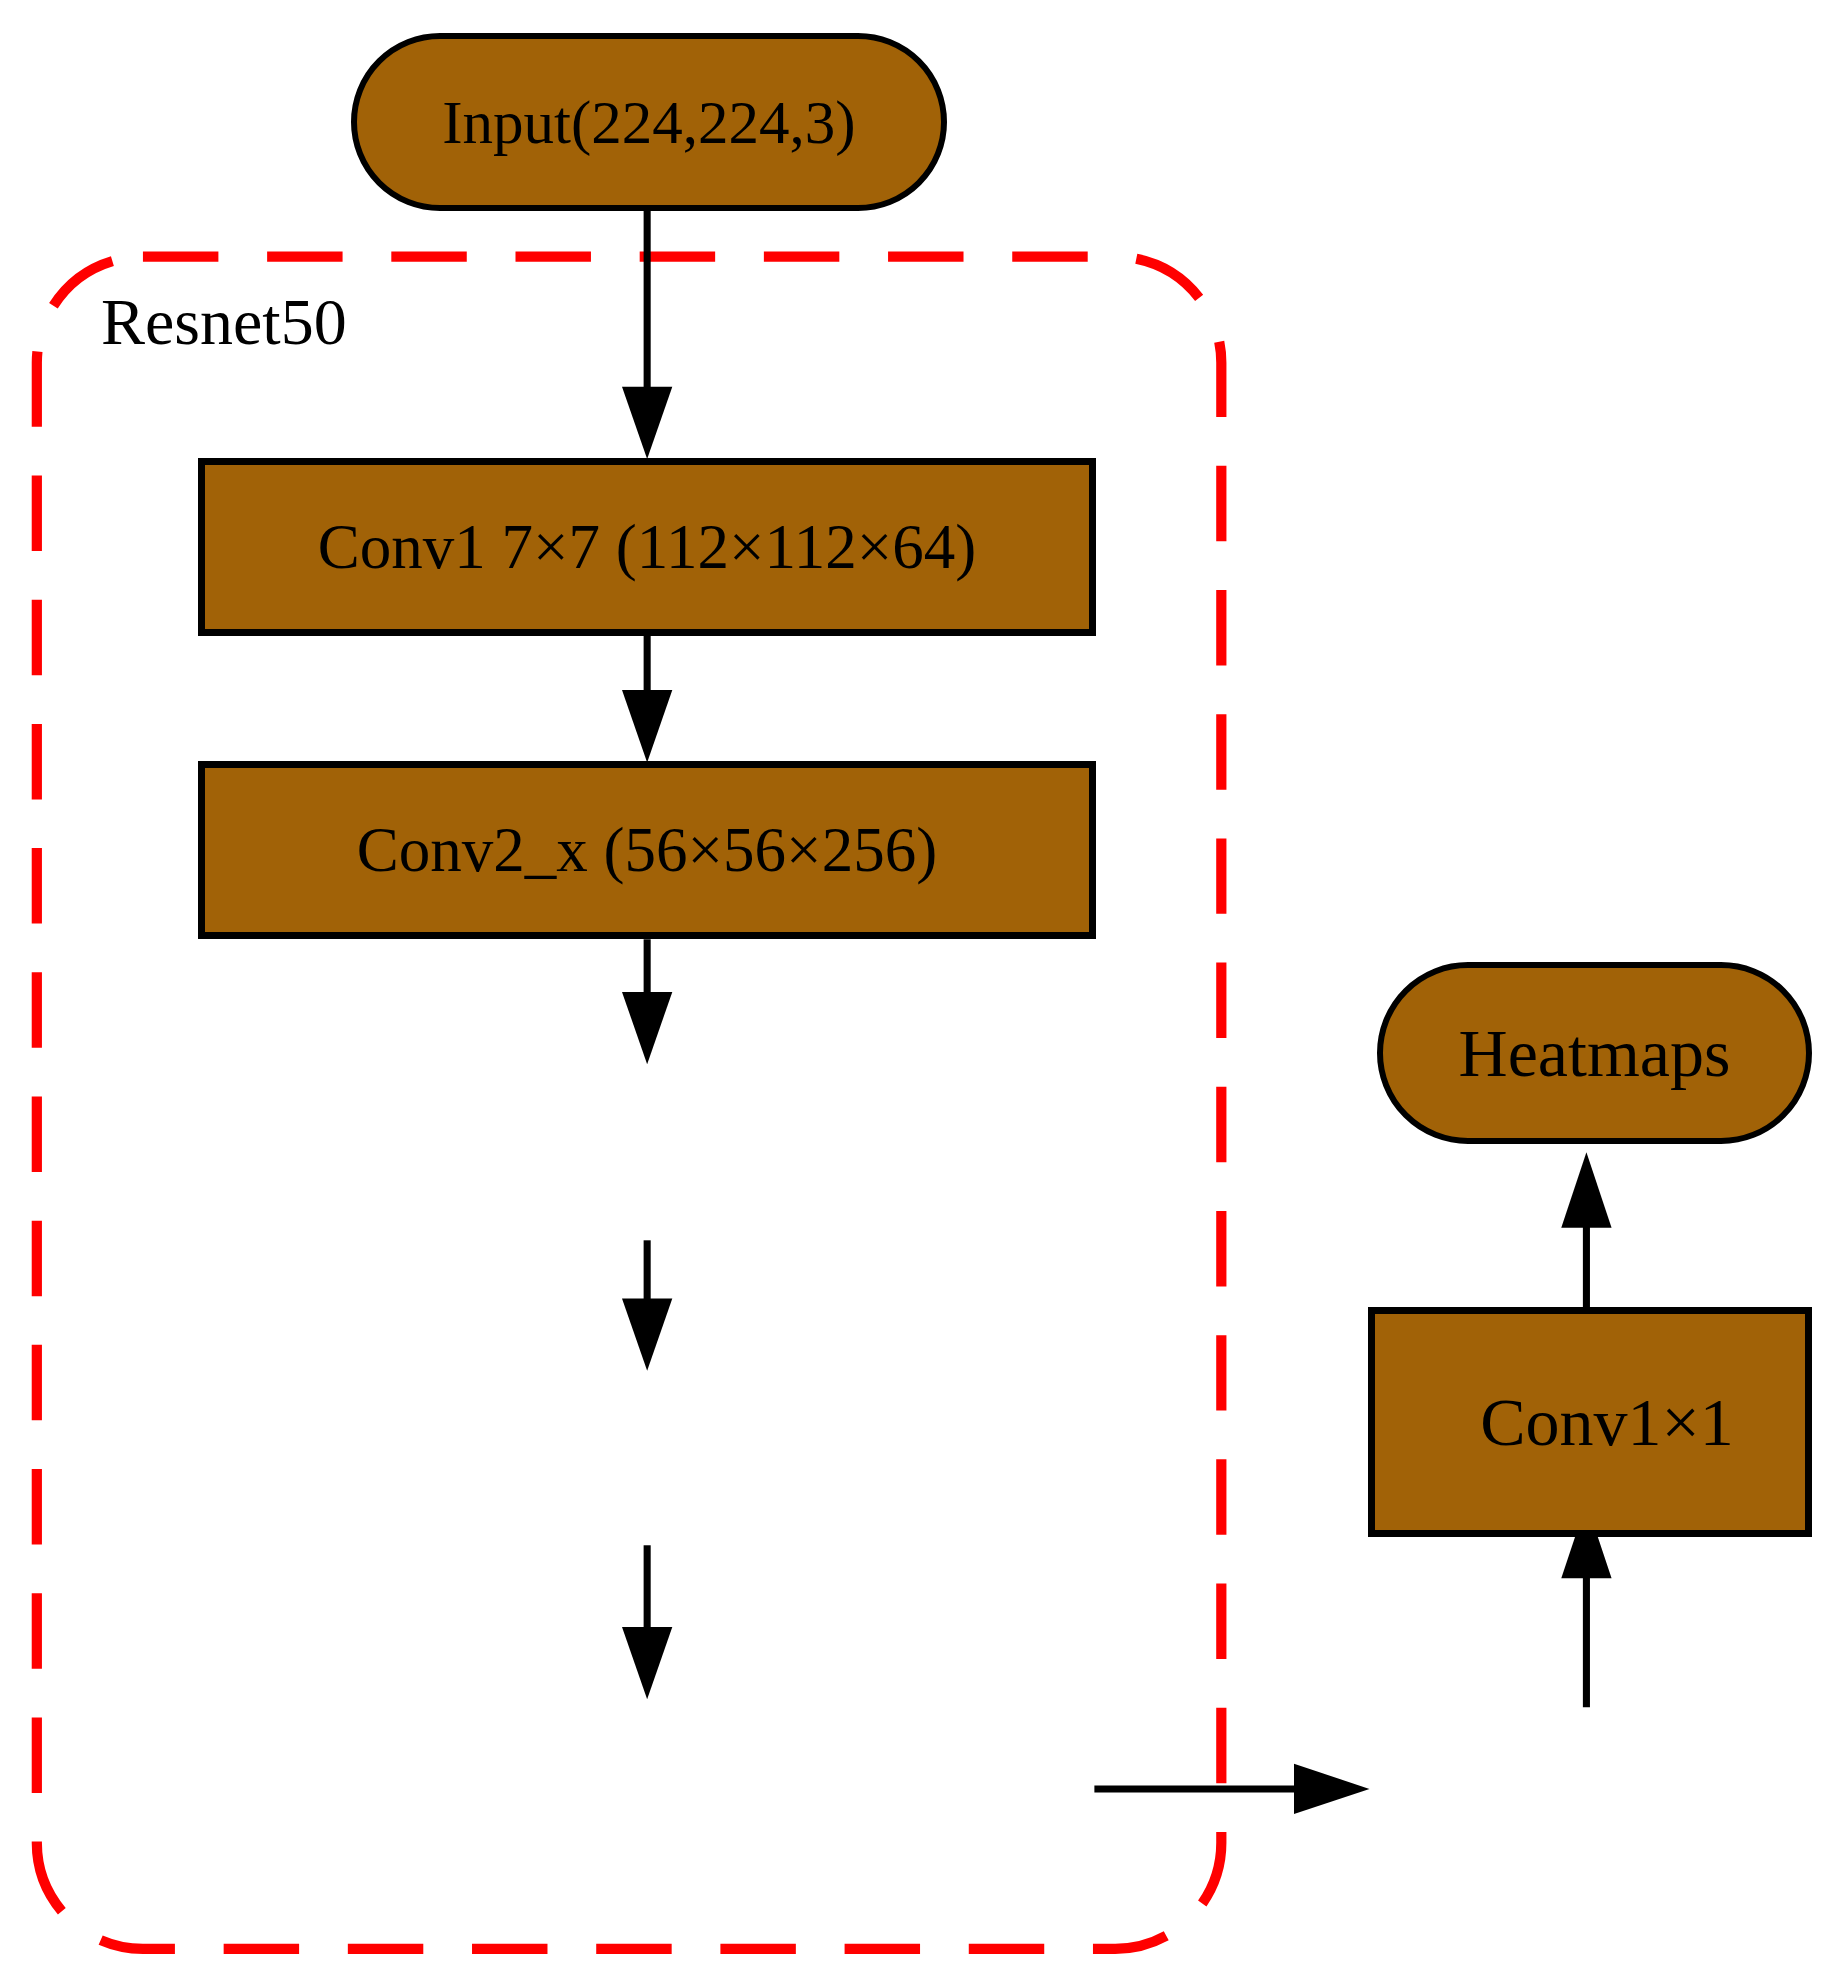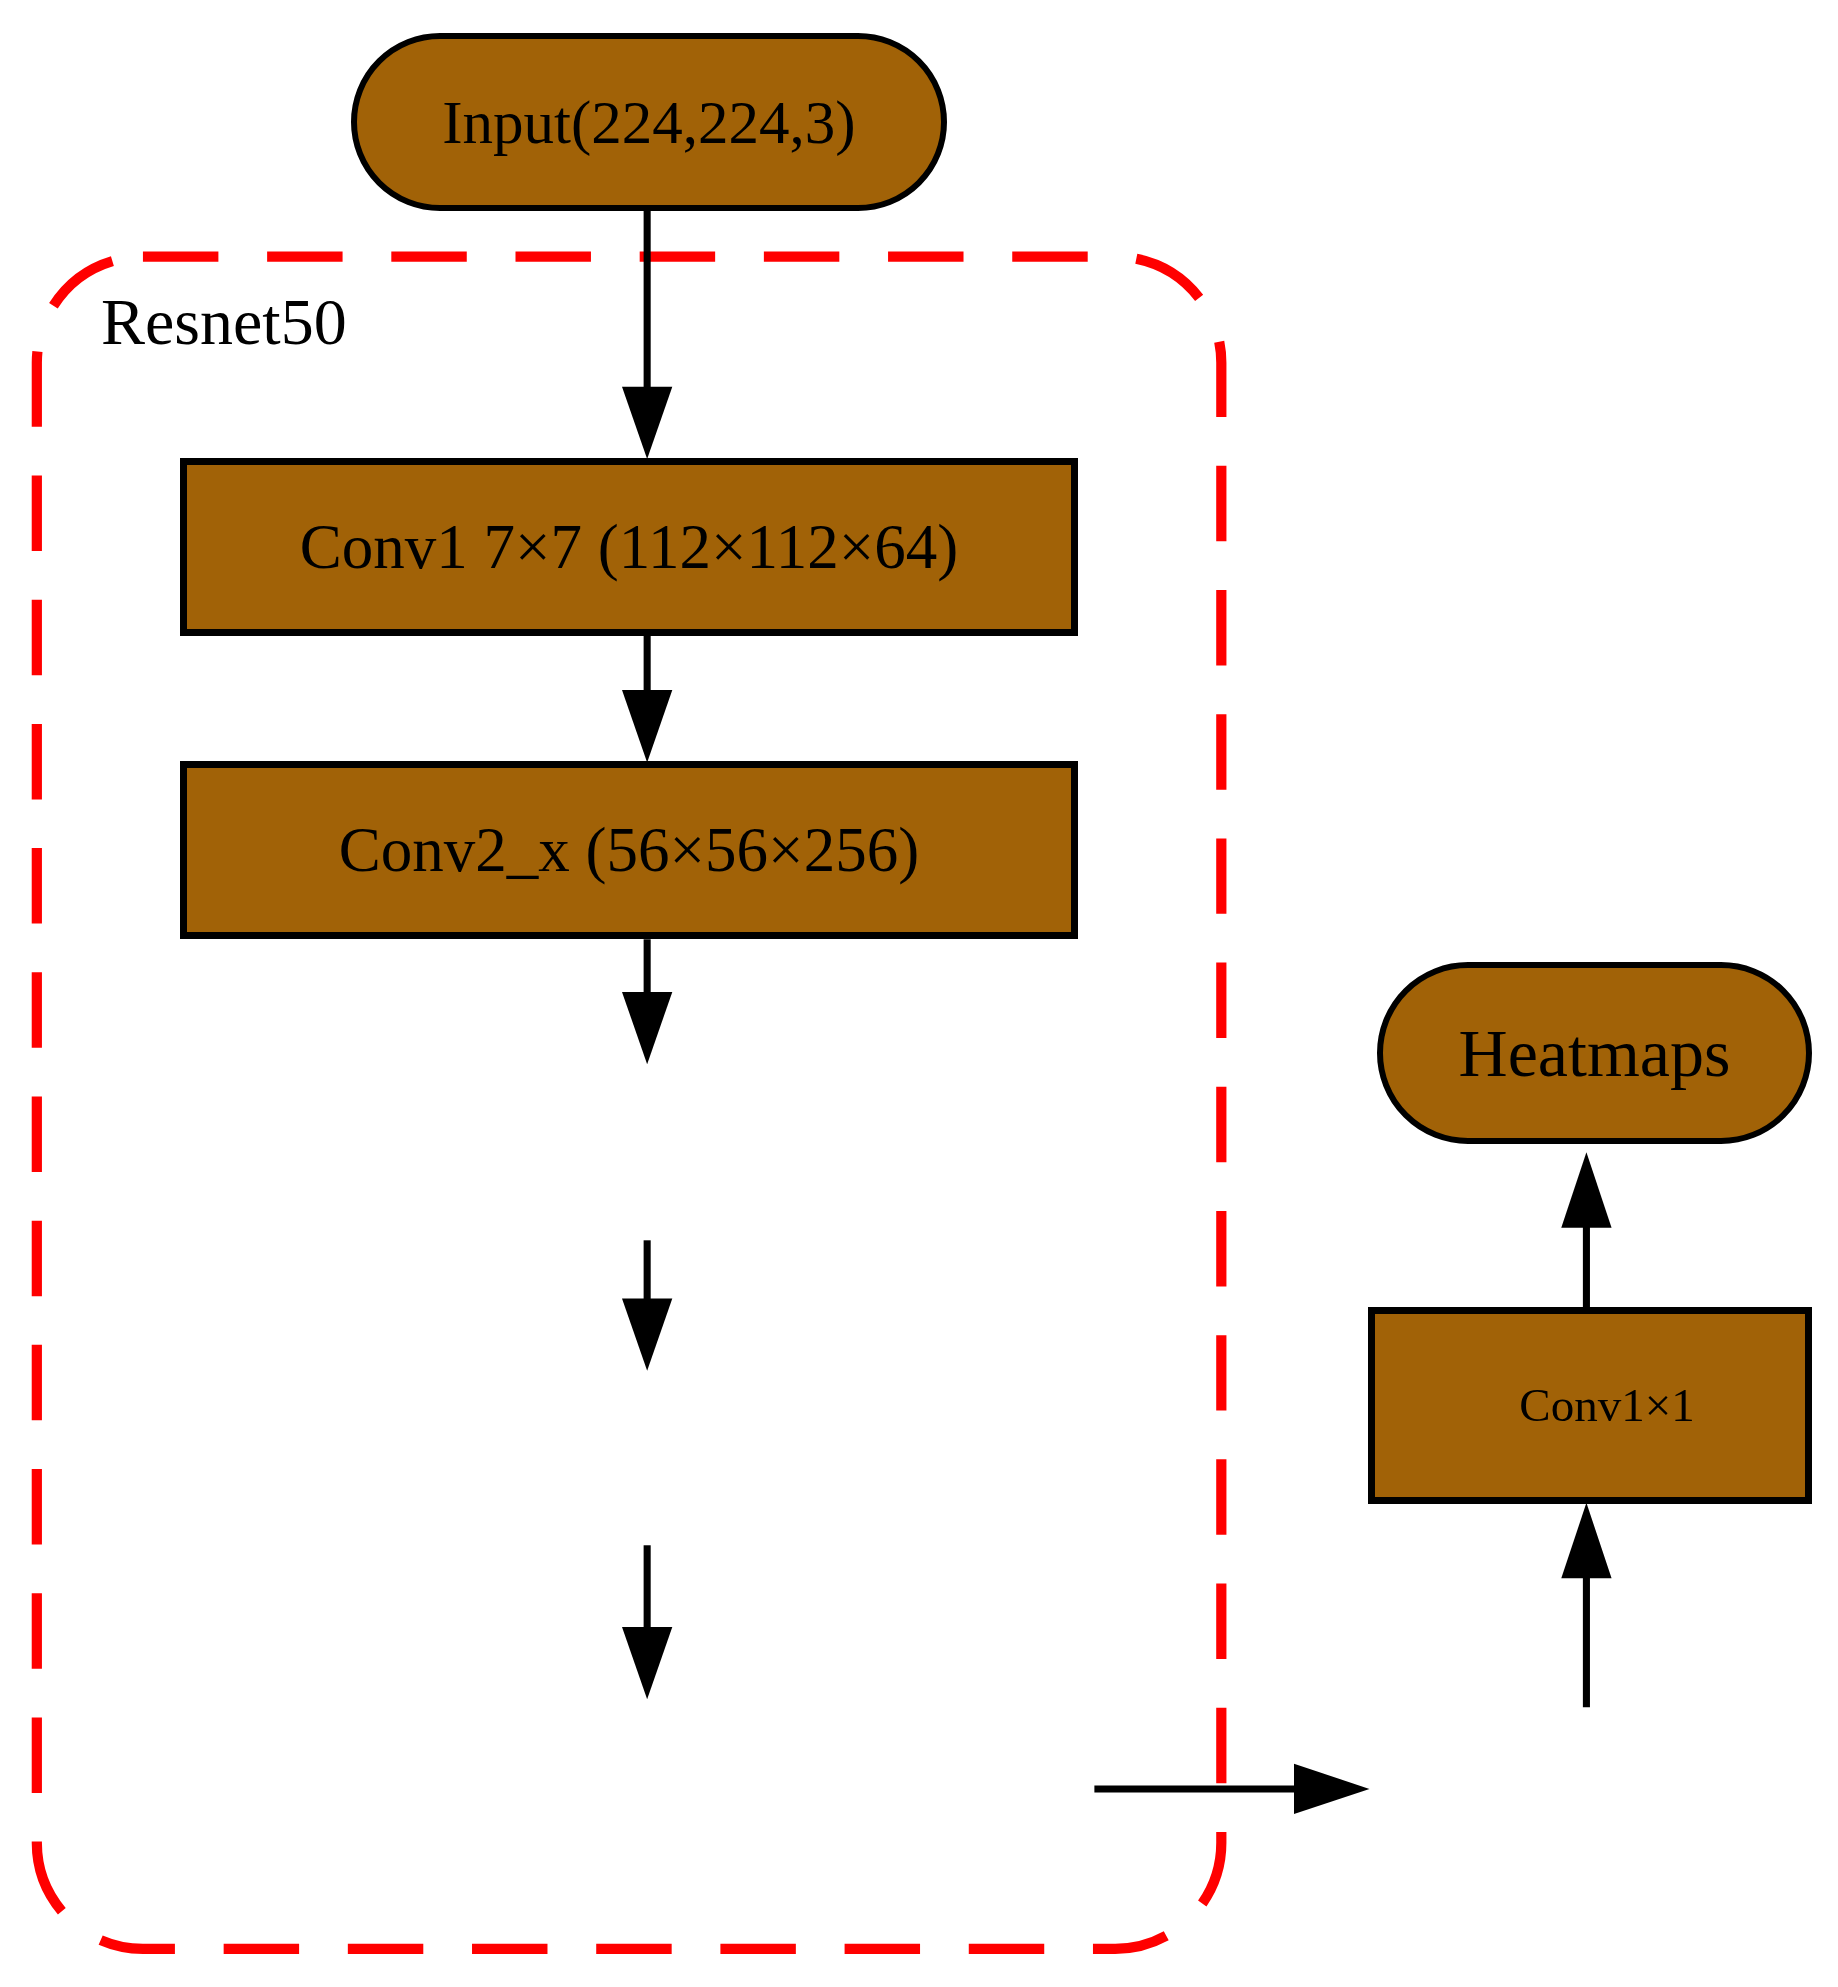--- a/index.html
+++ b/index.html
@@ -37,36 +37,36 @@
   }
   .node.terminal {
     border-width: 6.3px;
   }
   .node-input {
     left: 351px; top: 33px; width: 596px; height: 178px;
     border-radius: 89px;
     font-size: 61px;
   }
   .node-conv {
-    left: 180px; width: 898px; height: 178px;
+    left: 198px; width: 898px; height: 178px;
     font-size: 63px;
   }
   .node-conv1 { top: 458px; }
   .node-conv2 { top: 761px; }
   .node-conv3 { top: 1063px; }
   .node-conv4 { top: 1369px; }
   .node-conv5 { top: 1698px; }
   .node-heatmaps {
     left: 1377px; top: 962px; width: 435px; height: 182px;
     border-radius: 91px;
     font-size: 68px;
   }
   .node-conv1x1 {
-    left: 1368px; top: 1307px; width: 444px; height: 197px;
-    font-size: 47px;
+    left: 1368px; top: 1307px; width: 444px; height: 230px;
+    font-size: 68px;
     padding-left: 34px;
   }
   .node-deconv {
     left: 1368px; top: 1706px; width: 444px; height: 177px;
     font-size: 68px;
   }
   .backbone-label {
     position: absolute;
     left: 101px;
     top: 289px;

